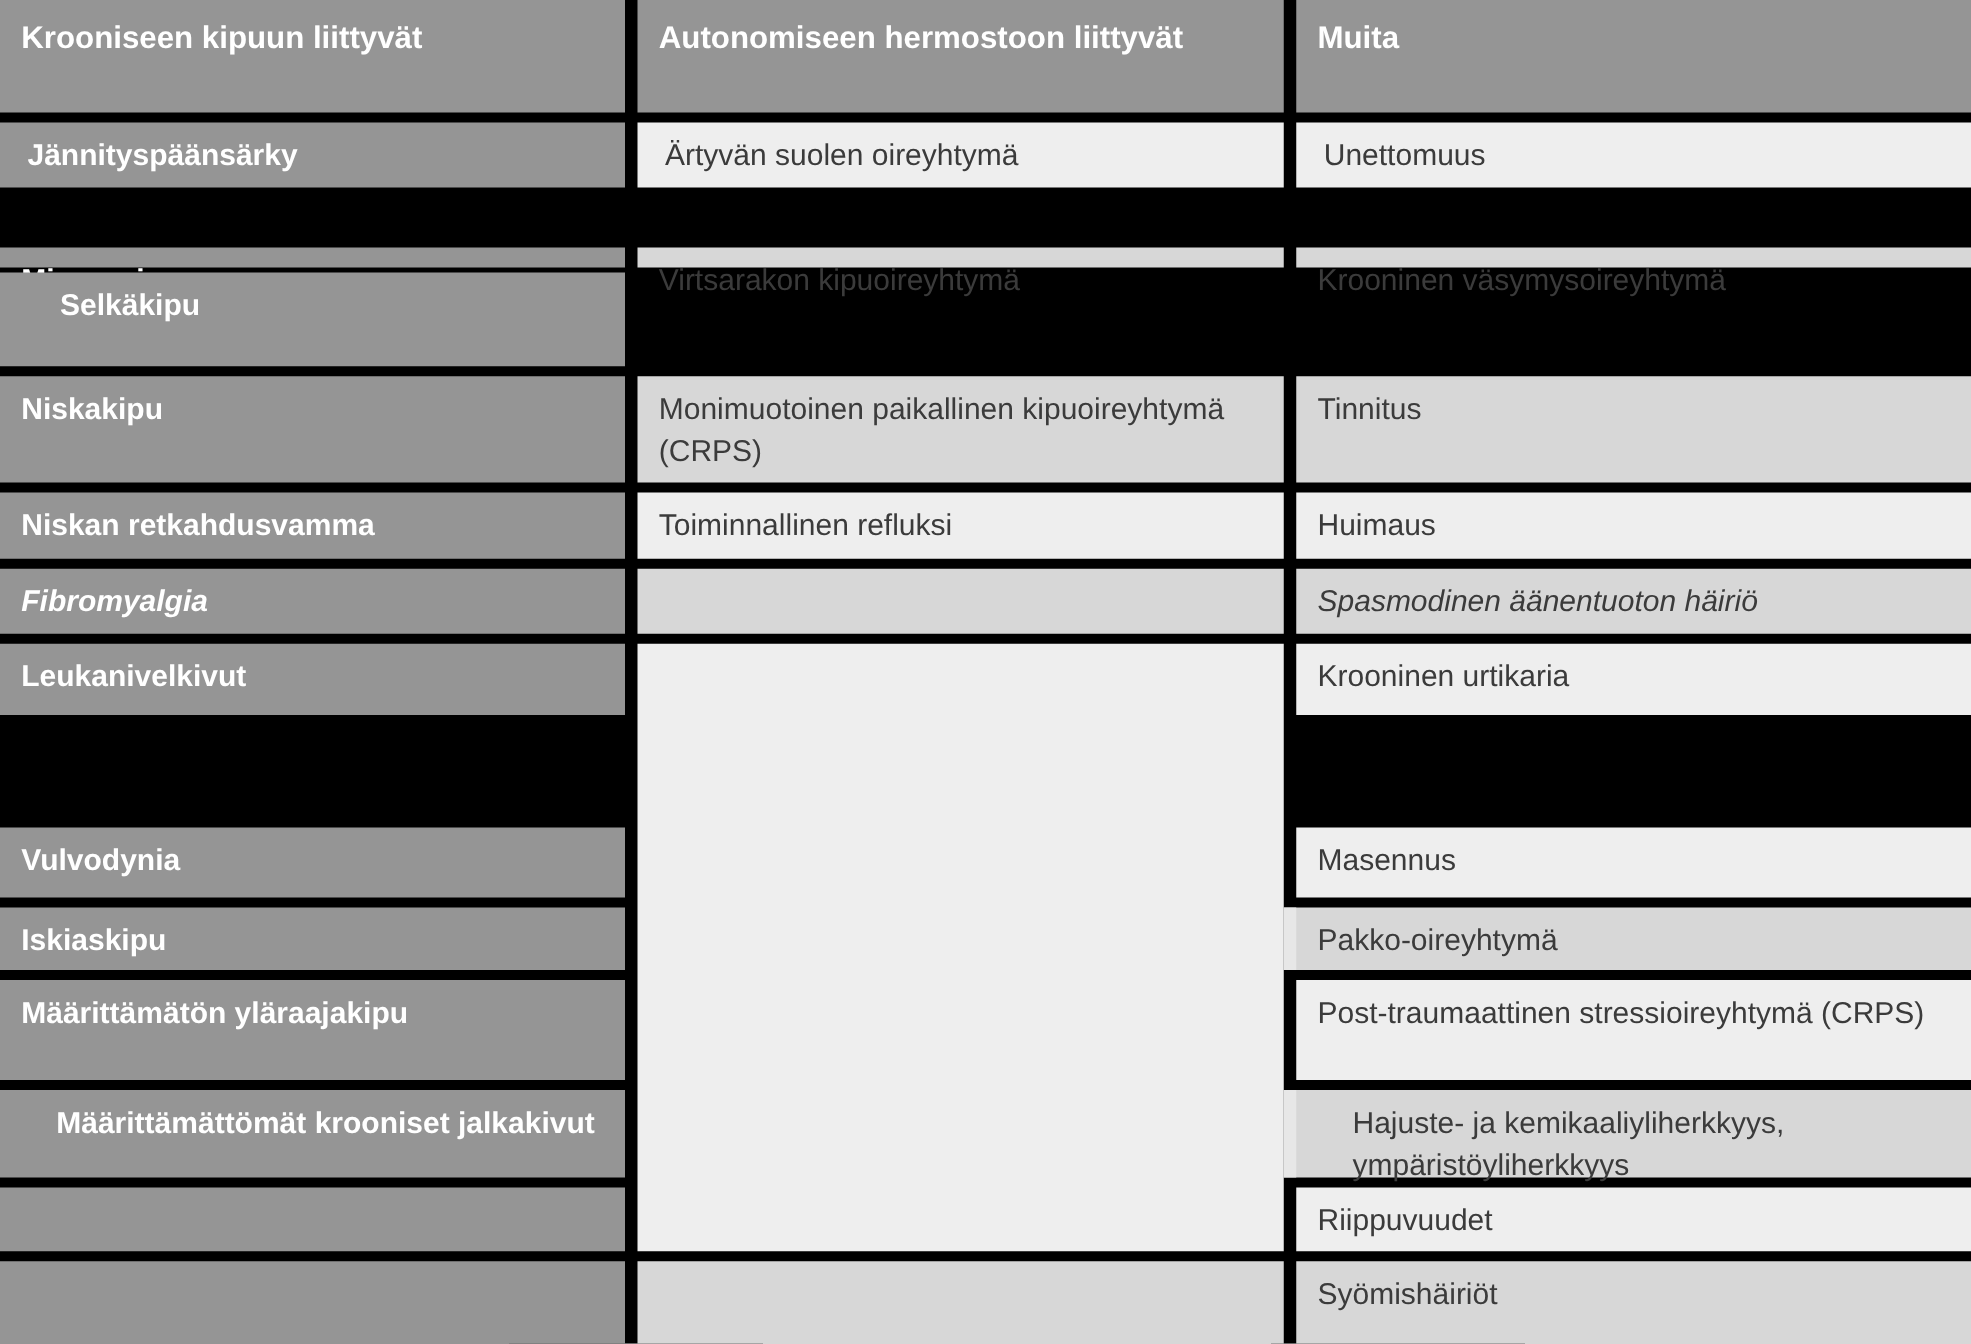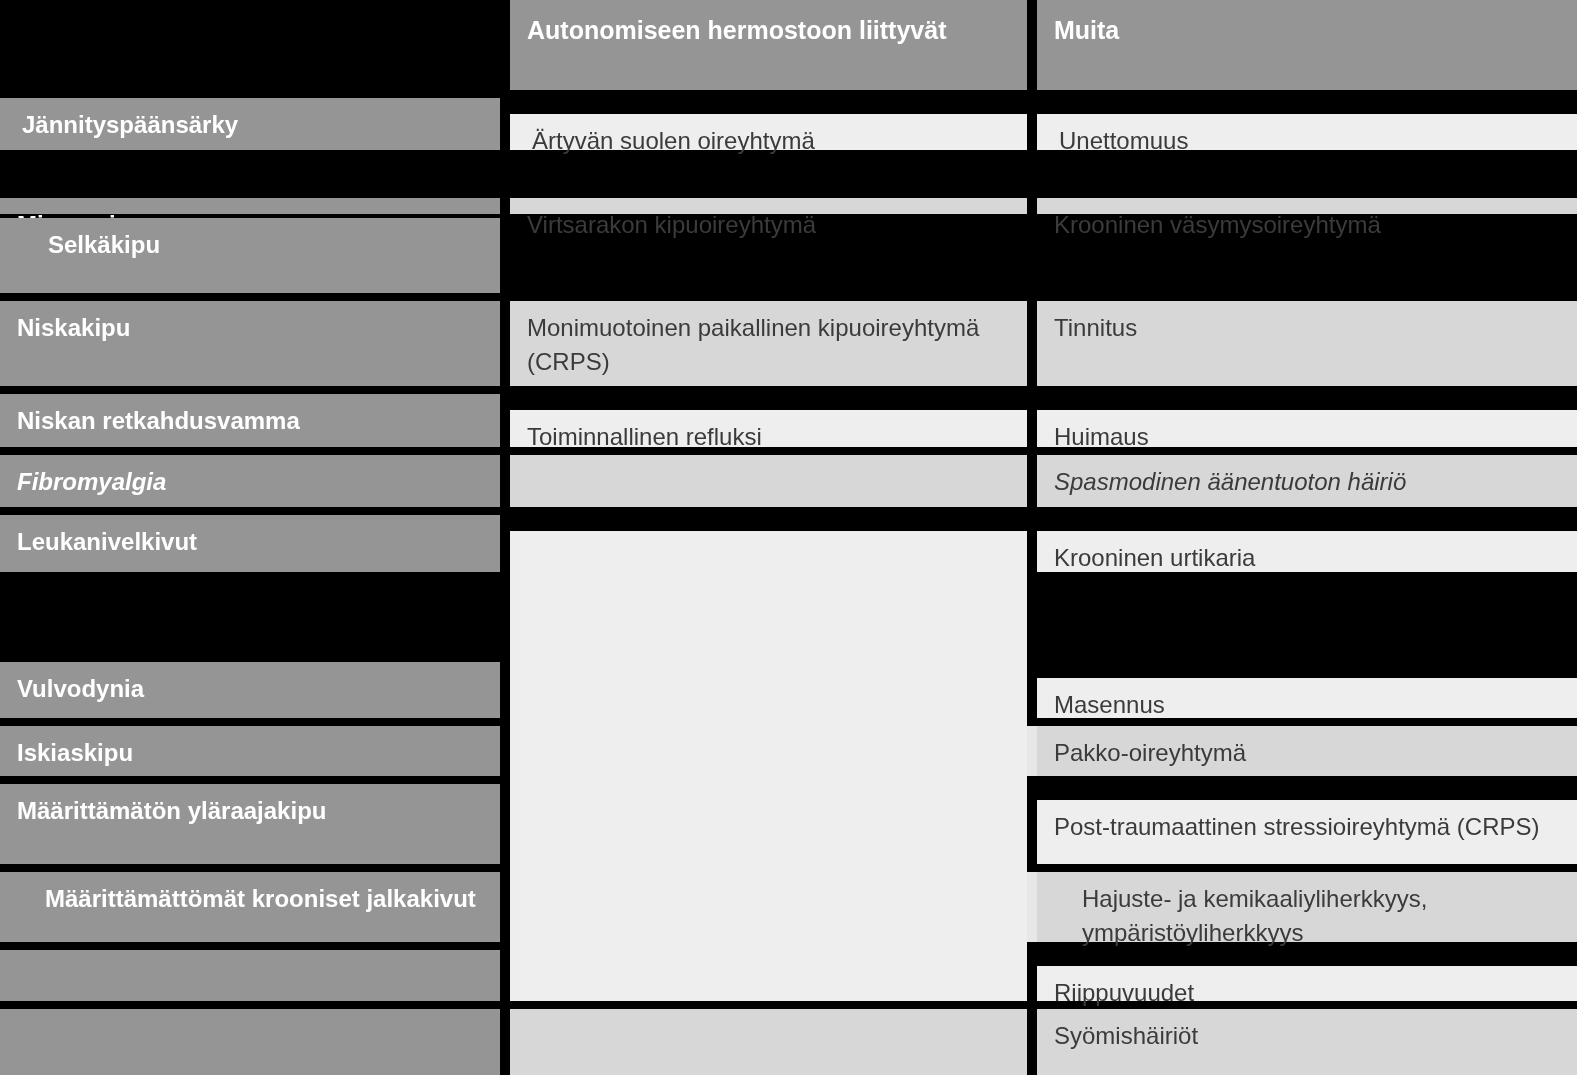--- a/index.html
+++ b/index.html
@@ -33,40 +33,41 @@
     background:var(--header-bg);
     color:var(--header-text);
     font-weight:bold;font-size:25px;
     padding-top:13px;
   }
   .gray{
     background:var(--column1-bg);
     color:var(--header-text);
     font-weight:bold;
   }
-  .light{background:var(--row-light);margin-top:16px;}
+  .light{background:var(--row-light);}
   .medium{background:var(--row-medium);}
   .no-left{
     margin-left:-10px;
     border-left:10px solid var(--gap-strip);
   }
   .c1{grid-column:1;}
   .c2{grid-column:2;}
   .c3{grid-column:3;}
   .r1{grid-row:1;}  .r2{grid-row:2;padding-left:22px;}  .r3{grid-row:3;margin-top:40px;}  .r4{grid-row:4;padding-left:48px;}
   .r5{grid-row:5;}  .r6{grid-row:6;}  .r7{grid-row:7;font-style:italic;}  .r8{grid-row:8;}
   .r9{grid-row:9;}  .r10{grid-row:10;} .r11{grid-row:11;} .r12{grid-row:12;}
   .r13{grid-row:13;padding-left:45px;} .r14{grid-row:14;} .r15{grid-row:15;}
   .r8-14{grid-row:8/15;}
 </style>
 </head>
 <body>
 
 <div class="table-wrap">
 
+  <div class="cell hdr c1 r1">Krooniseen kipuun liittyvät</div>
   <div class="cell gray c1 r2">Jännityspäänsärky</div>
   <div class="cell gray c1 r3">Migreeni</div>
   <div class="cell gray c1 r4">Selkäkipu</div>
   <div class="cell gray c1 r5">Niskakipu</div>
   <div class="cell gray c1 r6">Niskan retkahdusvamma</div>
   <div class="cell gray c1 r7">Fibromyalgia</div>
   <div class="cell gray c1 r8">Leukanivelkivut</div>
   <div class="cell gray c1 r10">Vulvodynia</div>
   <div class="cell gray c1 r11">Iskiaskipu</div>
   <div class="cell gray c1 r12">Määrittämätön yläraajakipu</div>

